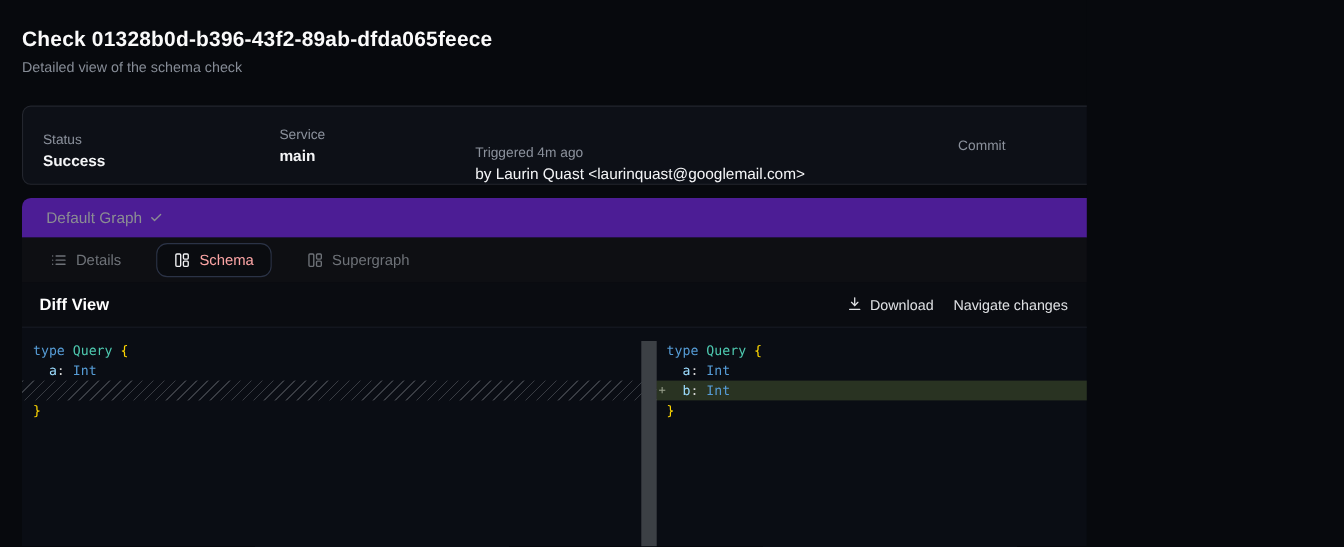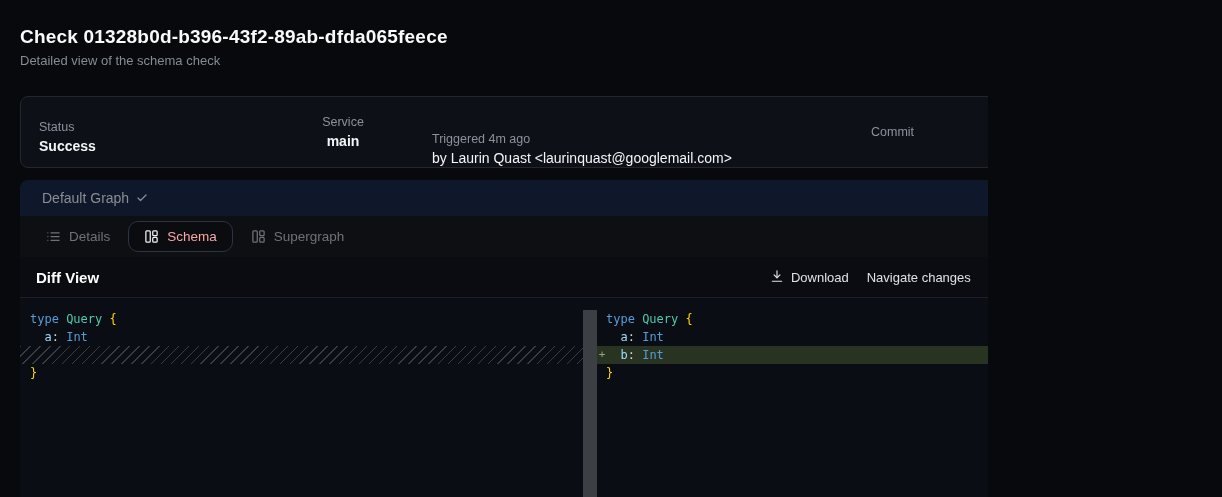--- a/index.html
+++ b/index.html
@@ -13,33 +13,33 @@
   .page-title { position:absolute; left:20px; top:26px; font-size:19px; font-weight:700; color:#fafafa; letter-spacing:.2px; }
   .page-subtitle { position:absolute; left:20px; top:53px; font-size:13px; color:#868c96; }
 
   
   .info-panel {
     position:absolute; left:20px; top:96px; width:1182px; height:72px;
     background:#0d1017; border:1px solid #23262e; border-radius:8px;
     display:flex; align-items:center; padding:0 18px;
   }
   .info-col { display:flex; flex-direction:column; gap:4px; }
-  .info-col.c1 { width:215px;margin-top:9px; } .info-col.c2 { width:178px;align-items:center; } .info-col.c3 { width:439px;margin-top:33px; } .info-col.c4 { flex:1; }
+  .info-col.c1 { width:215px;margin-top:9px; } .info-col.c2 { width:178px; } .info-col.c3 { width:439px;margin-top:33px; } .info-col.c4 { flex:1; }
   .info-label { font-size:12.5px; color:#8b919c; }
   .info-value { font-size:14px; color:#f4f5f7; font-weight:700; }
   .info-value.regular { font-weight:400; }
 
   
   .main-panel { position:absolute; left:20px; top:180px; width:1182px; bottom:0; border-radius:8px 8px 0 0; overflow:hidden; display:flex; flex-direction:column; }
-  .contract-tabbar { height:36px; background:#0f172a; display:flex; align-items:stretch; flex:none; }
+  .contract-tabbar { height:36px; background:#4c1d95; display:flex; align-items:stretch; flex:none; }
   .contract-tab { display:flex; align-items:center; gap:7px; padding:0 22px; font-size:14px; color:#8b8d93; cursor:pointer; }
   .contract-tab.active { background:#0d0f13; color:#fff; border-radius:6px 6px 0 0; }
   .contract-tab .ico { display:flex; align-items:center; }
 
-  .view-tabbar { height:41px; background:#0e0f13; display:flex; align-items:center; padding:0 14px; gap:6px; flex:none; }
+  .view-tabbar { height:41px; background:#0e0f13; display:flex; align-items:center; padding:0 14px; gap:20px; flex:none; }
   .view-tab { display:flex; align-items:center; gap:8px; font-size:13.5px; color:#6e7278; padding:0 12px; height:31px; border-radius:10px; cursor:pointer; }
   .view-tab.active { color:#fca5a5; background:#0a0c10; border:1px solid #2b3346; padding:0 15px; }
   .view-tab .ico { display:flex; align-items:center; }
 
   .diff-toolbar { height:41px; background:#0a0c11; border-bottom:1px solid #1b2028; display:flex; align-items:center; padding:0 16px; flex:none; }
   .diff-title { font-size:15px; font-weight:700; color:#fff; }
   .toolbar-right { margin-left:auto; display:flex; align-items:center; gap:18px; }
   .toolbar-btn { display:flex; align-items:center; gap:7px; font-size:13px; color:#dfe1e4; cursor:pointer; background:none; border:none; font-family:inherit; }
   .toolbar-label { font-size:13px; color:#dfe1e4; }
   .arrow-btn { display:flex; align-items:center; cursor:pointer; background:none; border:none; padding:0 2px; }

